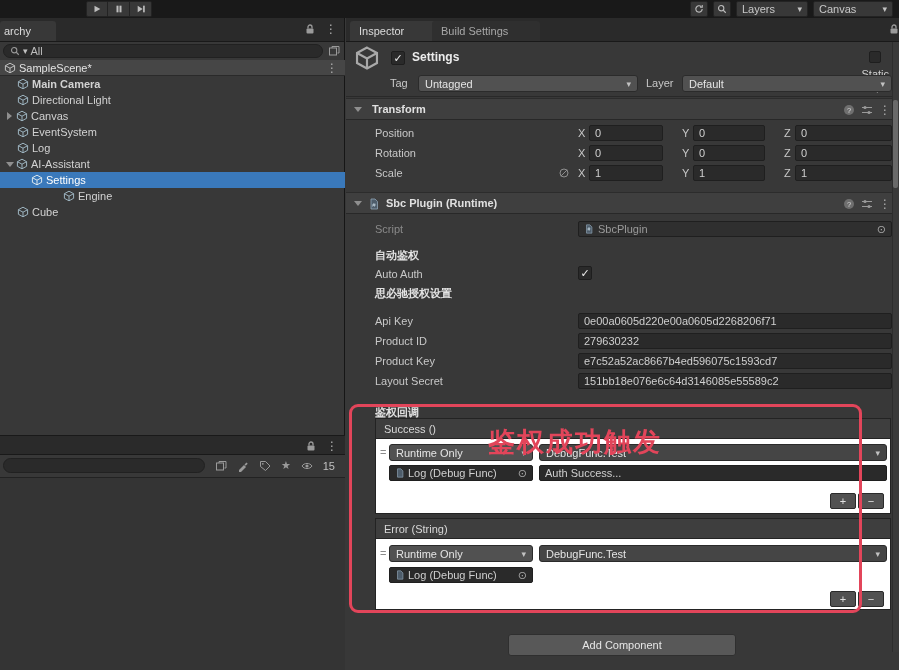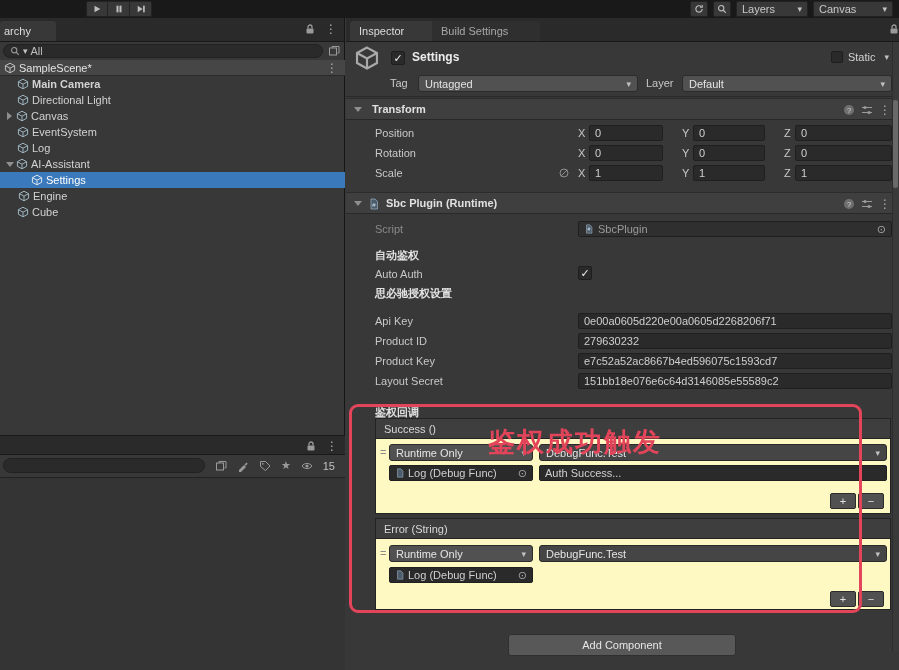--- a/index.html
+++ b/index.html
@@ -66,21 +66,21 @@
        display:flex;align-items:center;padding:0 5px;color:#cfcfcf;overflow:hidden;white-space:nowrap;}
   .fld.dim{color:#9a9a9a;background:#2f2f2f;}
   .dd{position:absolute;background:#515151;border:1px solid #2b2b2b;border-radius:3px;height:17px;box-sizing:border-box;
       display:flex;align-items:center;padding:0 6px;color:#e4e4e4;overflow:hidden;}
   .dd-label{flex:1;overflow:hidden;white-space:nowrap;}
   .chead{position:absolute;left:0;width:553px;height:22px;background:#3f3f3f;border-top:1px solid #2c2c2c;
          border-bottom:1px solid #282828;box-sizing:border-box;}
   .chead-title{position:absolute;top:4px;font-weight:bold;color:#e0e0e0;white-space:nowrap;}
   .axis-label{position:absolute;color:#c8c8c8;}
   .picker{color:#a8a8a8;margin-left:auto;font-size:11px;line-height:11px;}
-  .evbox{position:absolute;border:1px solid #232323;background:#fef9c3;box-sizing:border-box;}
+  .evbox{position:absolute;border:1px solid #232323;background:#ffffff;box-sizing:border-box;}
   .ev-header{height:20px;background:#3e3e3e;border-bottom:1px solid #232323;display:flex;align-items:center;
              padding:0 8px;box-sizing:border-box;color:#d8d8d8;}
   .handle{position:absolute;color:#8a8a8a;font-size:11px;}
   .mini-btn{position:absolute;width:26px;height:16px;background:#515151;border:1px solid #2b2b2b;border-radius:2px;
             box-sizing:border-box;display:flex;align-items:center;justify-content:center;color:#e0e0e0;}
   .btn{background:#585858;border:1px solid #2f2f2f;border-radius:3px;color:#e6e6e6;box-sizing:border-box;
        display:flex;align-items:center;justify-content:center;}
 
   
   #anno-box{left:349px;top:404px;width:513px;height:209px;border:3px solid #e2455a;border-radius:9px;
@@ -227,21 +227,21 @@
         </svg>
       <span class="h-label">AI-Assistant</span>
     </div>
     <div class="h-row selected" style="top: 154px; padding-left: 31px; background-color: rgb(58, 121, 187);">
       <svg class="ic" viewBox="0 0 12 12">
           <path d="M6 1.2L10.6 3.7v4.6L6 10.8 1.4 8.3V3.7z" fill="none" stroke="#dbe7ee"></path>
           <path d="M1.4 3.7L6 6.2l4.6-2.5M6 6.2v4.6" fill="none" stroke="#dbe7ee"></path>
         </svg>
       <span class="h-label">Settings</span>
     </div>
-    <div class="h-row" style="top:170px;padding-left:18px;">
+    <div class="h-row" style="top:170px;padding-left:18px;margin-left:45px;">
       <svg class="ic" viewBox="0 0 12 12">
           <path d="M6 1.2L10.6 3.7v4.6L6 10.8 1.4 8.3V3.7z" fill="none" stroke="#9db4c0"></path>
           <path d="M1.4 3.7L6 6.2l4.6-2.5M6 6.2v4.6" fill="none" stroke="#9db4c0"></path>
         </svg>
       <span class="h-label">Engine</span>
     </div>
     <div class="h-row" style="top:186px;padding-left:17px;">
       <svg class="ic" viewBox="0 0 12 12">
           <path d="M6 1.2L10.6 3.7v4.6L6 10.8 1.4 8.3V3.7z" fill="none" stroke="#9db4c0"></path>
           <path d="M1.4 3.7L6 6.2l4.6-2.5M6 6.2v4.6" fill="none" stroke="#9db4c0"></path>
@@ -303,21 +303,21 @@
 
     <div id="i-header" class="abs">
       <svg class="abs" style="left:8px;top:3px;width:26px;height:26px;" viewBox="0 0 12 12">
           <path d="M6 1.2L10.6 3.7v4.6L6 10.8 1.4 8.3V3.7z" fill="none" stroke="#a9a9a9"></path>
           <path d="M1.4 3.7L6 6.2l4.6-2.5M6 6.2v4.6" fill="none" stroke="#a9a9a9"></path>
         </svg>
       <div class="cb abs" style="left:45px;top:9px;">
         <span>✓</span>
       </div>
       <div class="name-field abs" style="left:66px;top:8px;">Settings</div>
-      <div class="flex abs" style="right:10px;top:9px;gap:5px;">
+      <div class="flex abs" style="right:10px;top:9px;gap:5px;flex-direction:column;">
         <div class="cb small"></div>
         <span>Static</span>
         <span class="chev">▾</span>
       </div>
       <span class="abs" style="left:44px;top:35px;color:#c8c8c8;">Tag</span>
       <div class="dd" style="left:72px;top:33px;width:220px;">
         <span class="dd-label">Untagged</span>
         <span class="chev">▾</span>
       </div>
       <span class="abs" style="left:300px;top:35px;color:#c8c8c8;">Layer</span>

